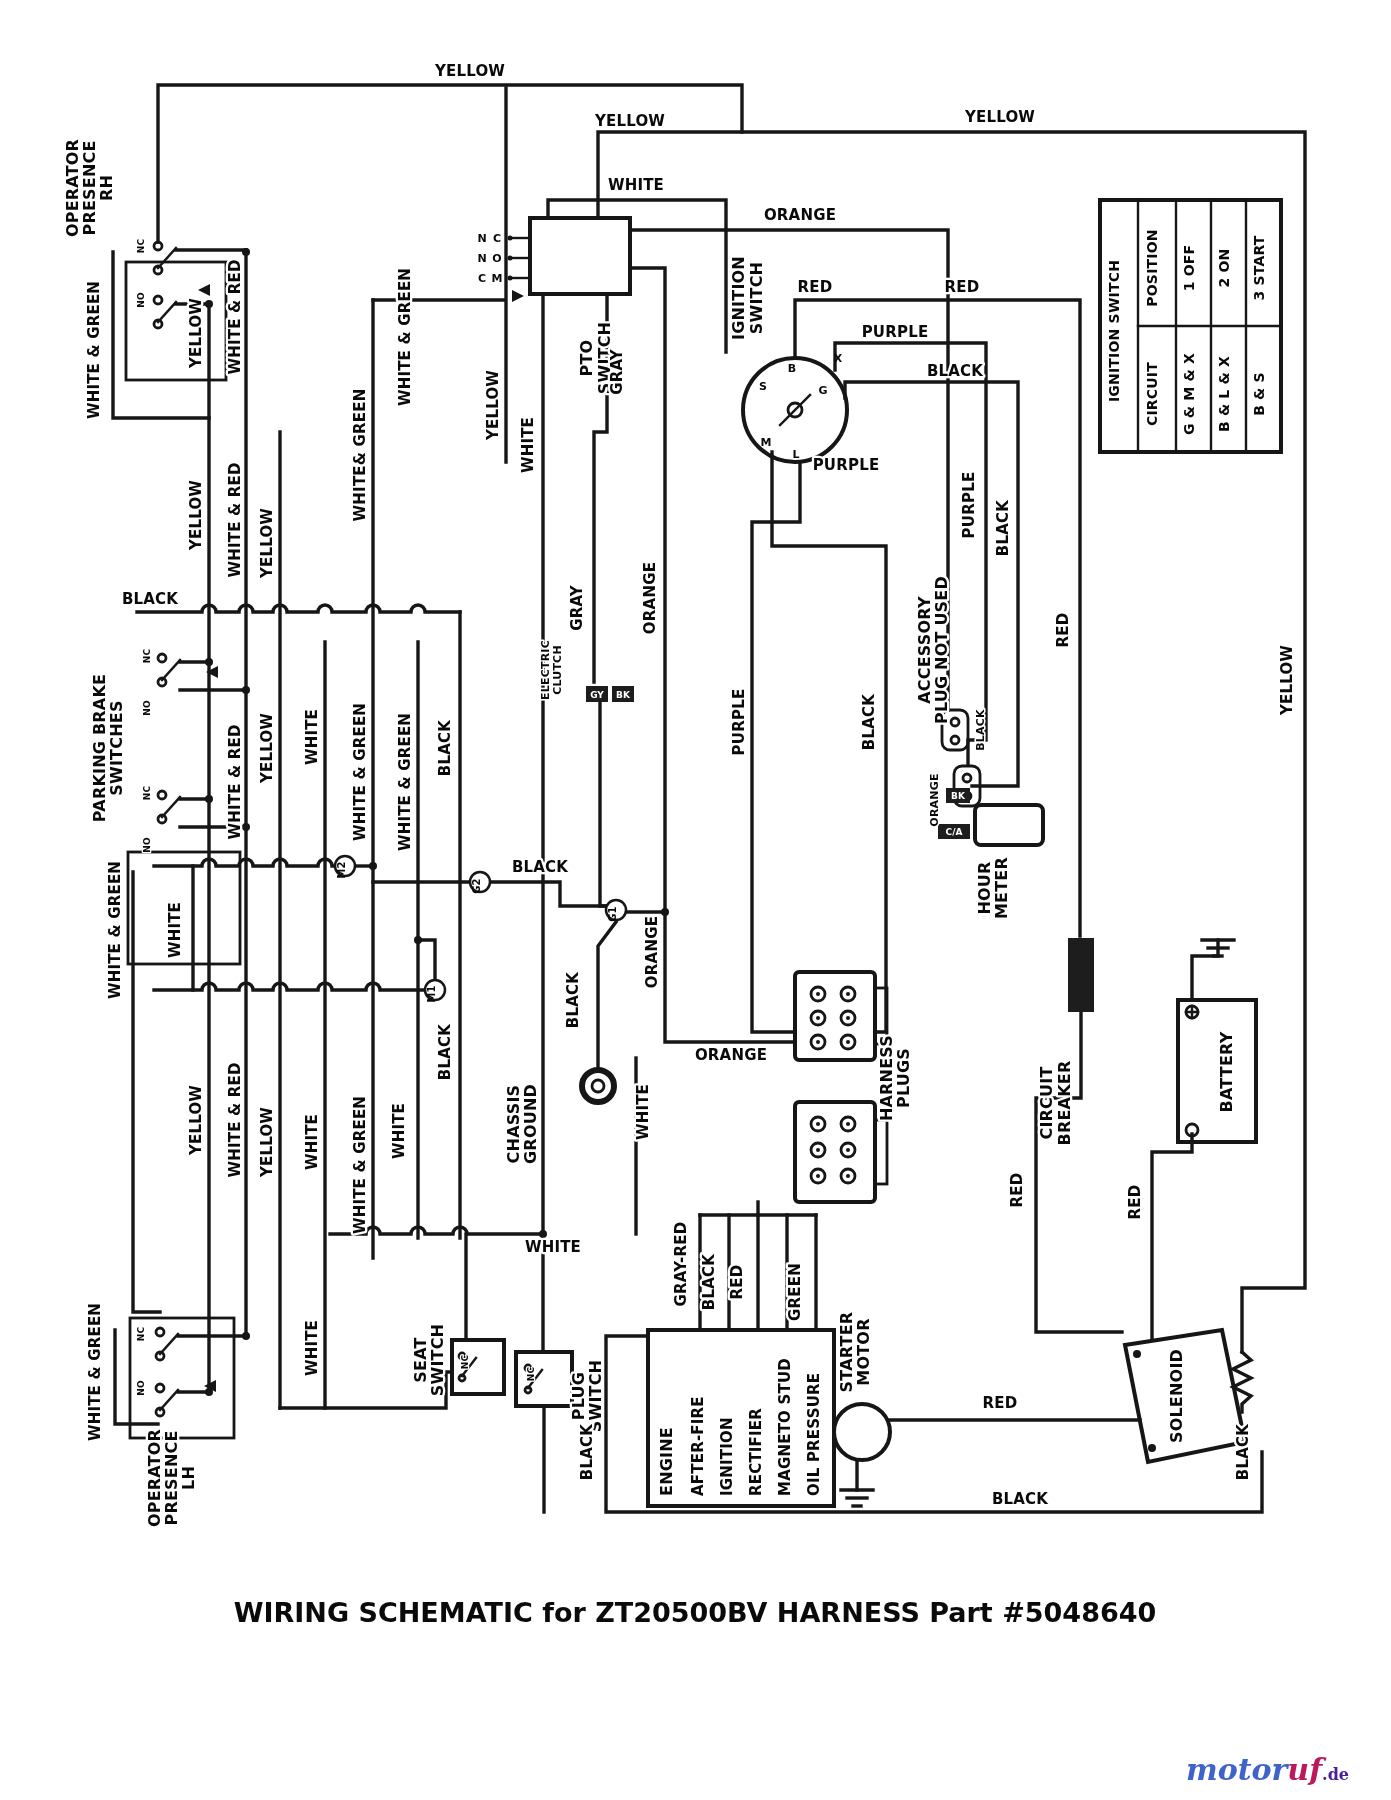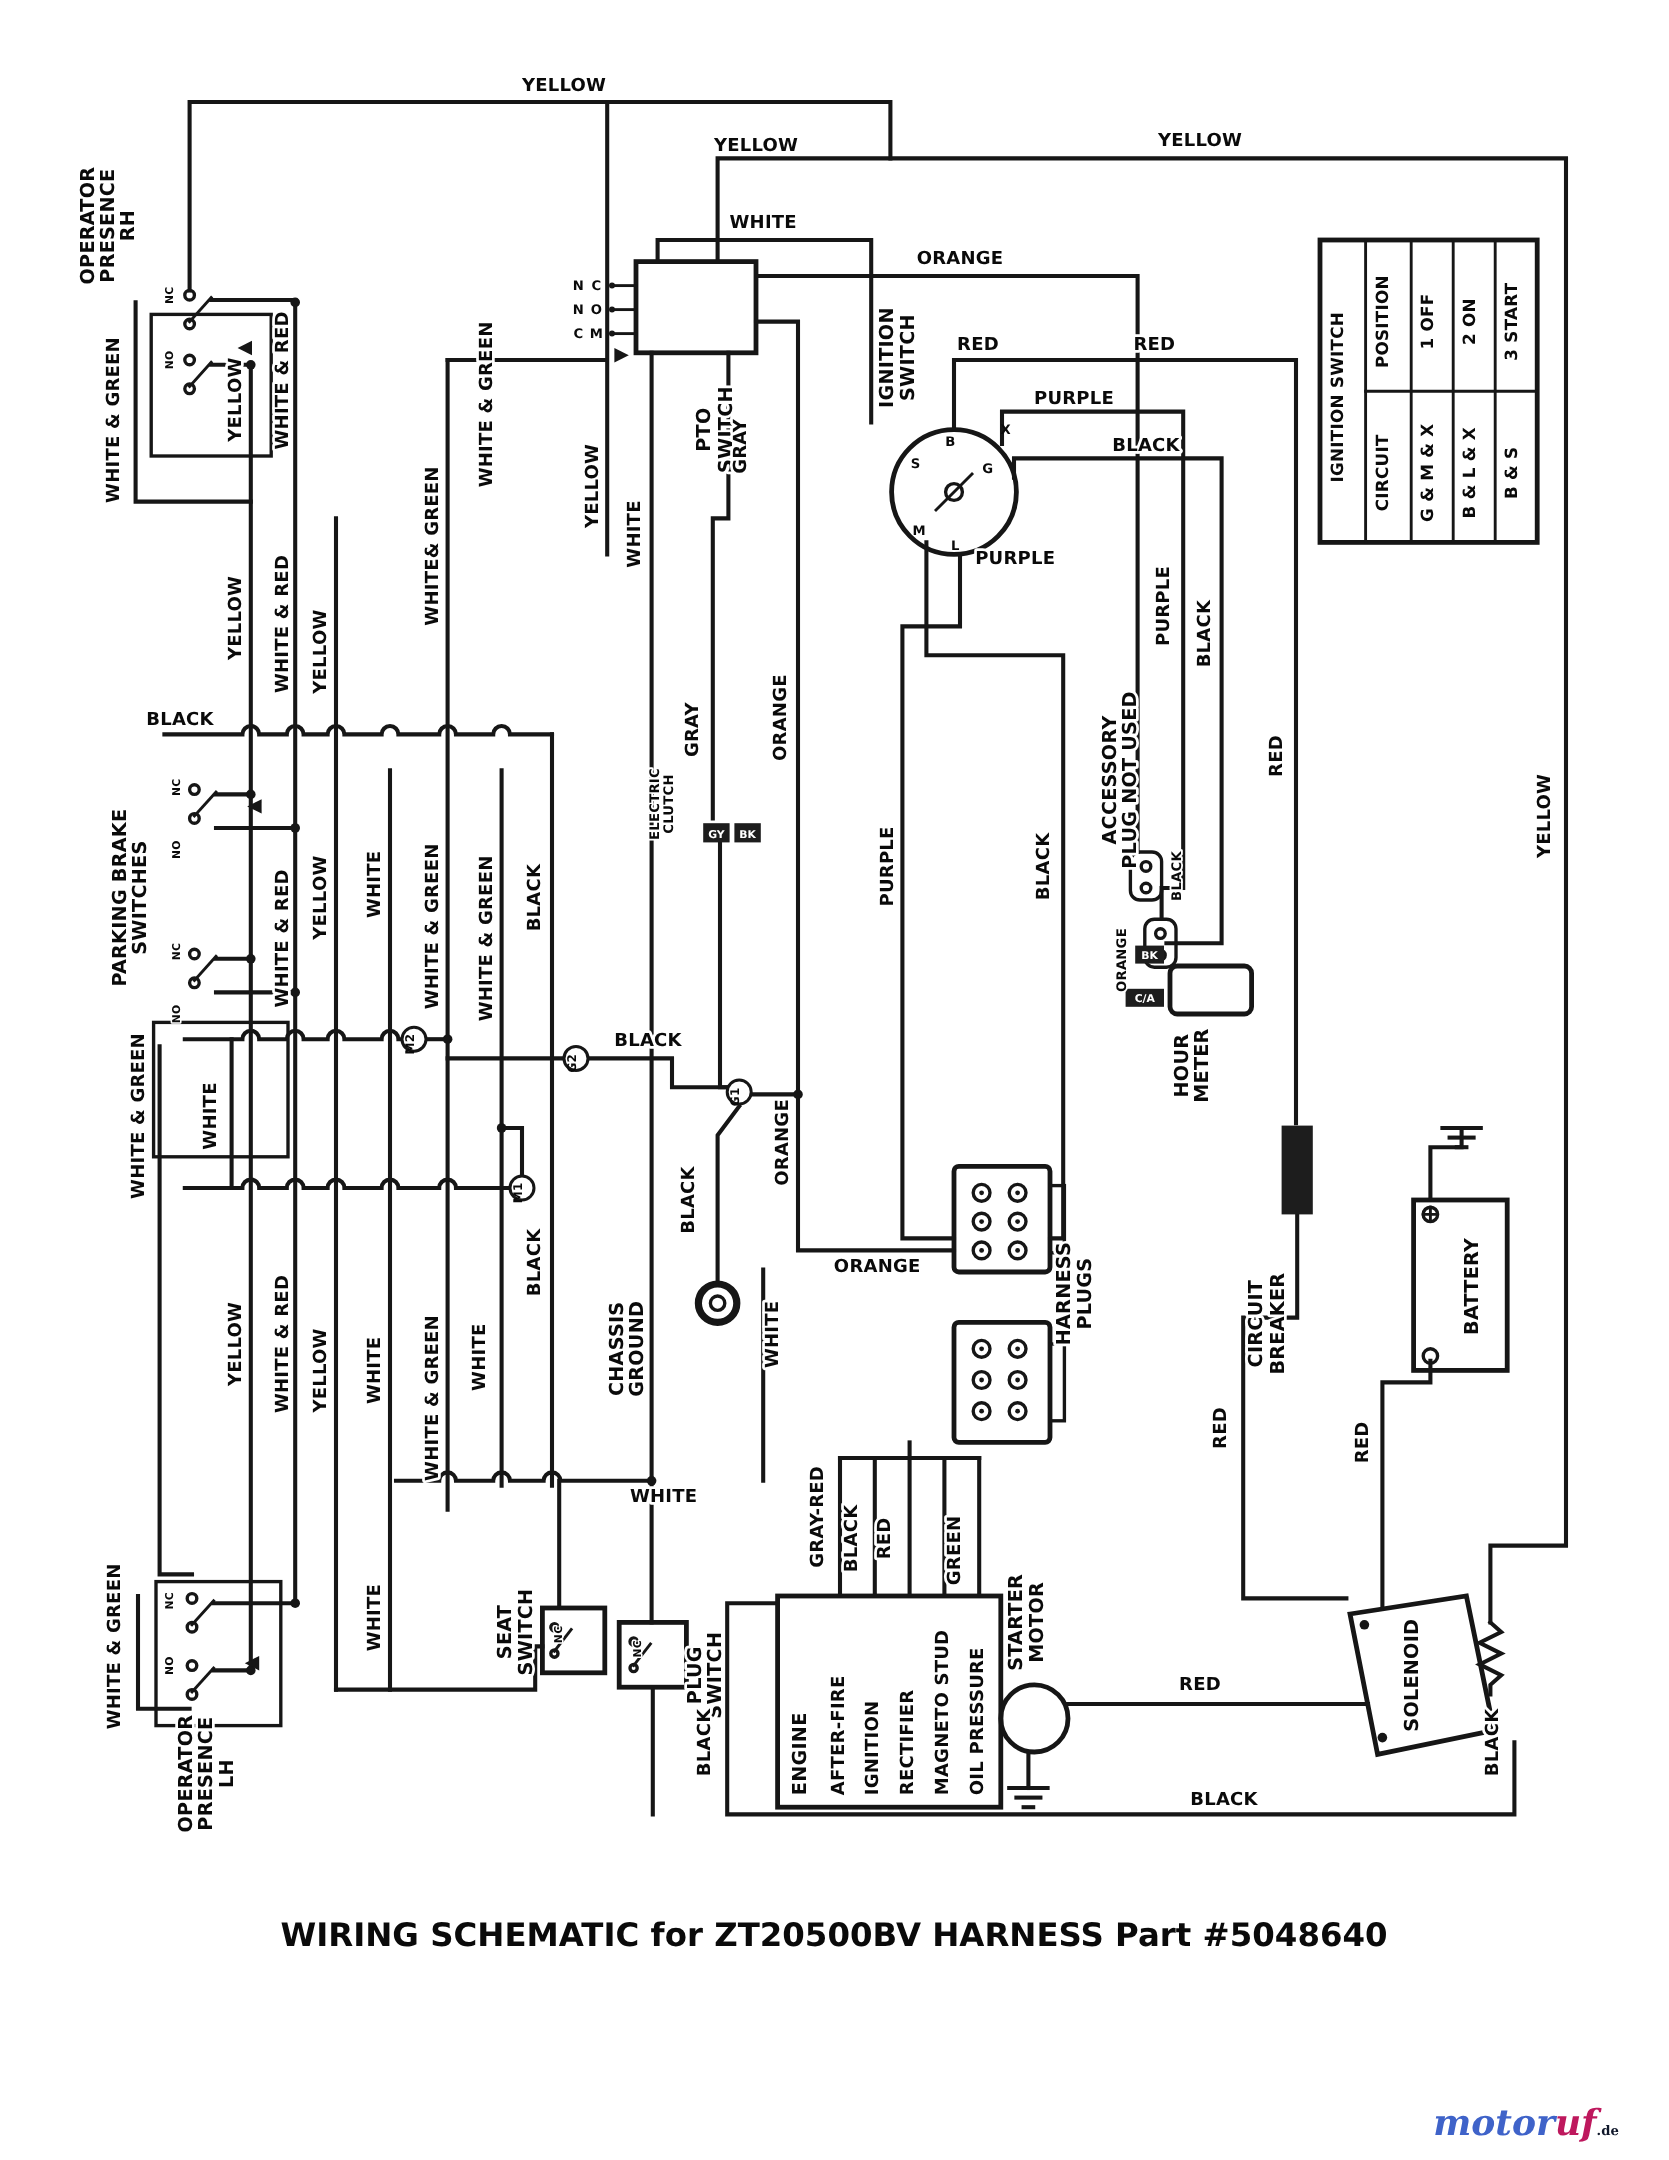--- a/index.html
+++ b/index.html
@@ -17,21 +17,21 @@
   .lbl.small{font-size:11px;stroke-width:3;}
   .lbl.tiny{font-size:9px;stroke-width:2.5;}
   .lbl.table{font-size:14px;stroke-width:0;}
   .lbl.node{font-size:10px;stroke-width:0;}
   .pin{font:bold 9px "DejaVu Sans",sans-serif;fill:#fff;}
   .term{font:bold 11px "DejaVu Sans",sans-serif;fill:#0a0a0a;}
   .title-text{font:bold 27px "DejaVu Sans",sans-serif;fill:#0a0a0a;}
   .watermark{position:absolute;right:42px;top:1752px;font:bold italic 30px "DejaVu Serif",serif;}
   .wm-motor{color:#3f63c9;}
   .wm-uf{color:#be185d;}
-  .wm-tld{color:#0f172a;font-size:11px;font-style:normal;}
+  .wm-tld{color:#4c1d95;font-size:16px;font-style:normal;}
 </style>
 </head>
 <body>
 
 <div class="page">
 <svg width="1391" height="1800" viewBox="0 0 1391 1800">
 
   <g>
 
     <path class="wire" d="M 209 304 V 1392"></path>

